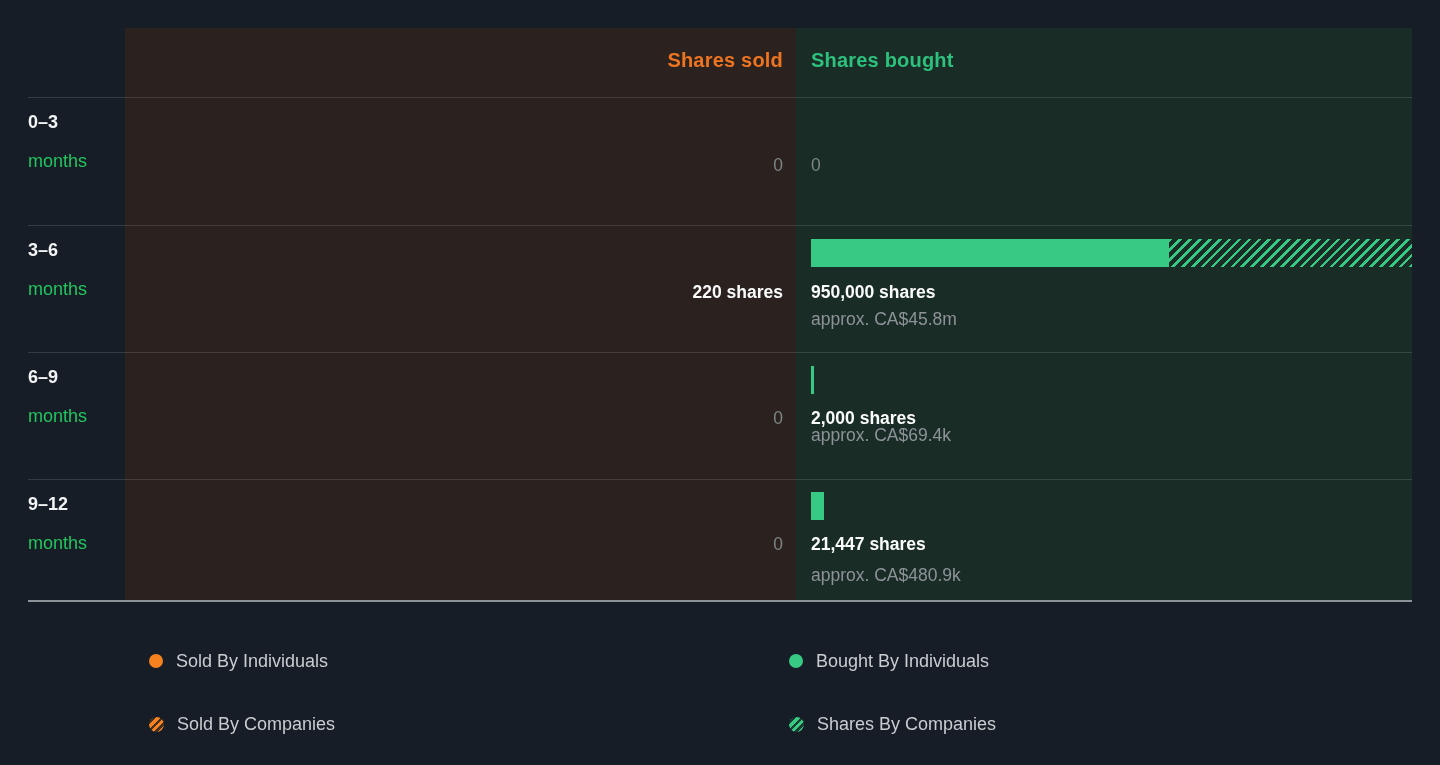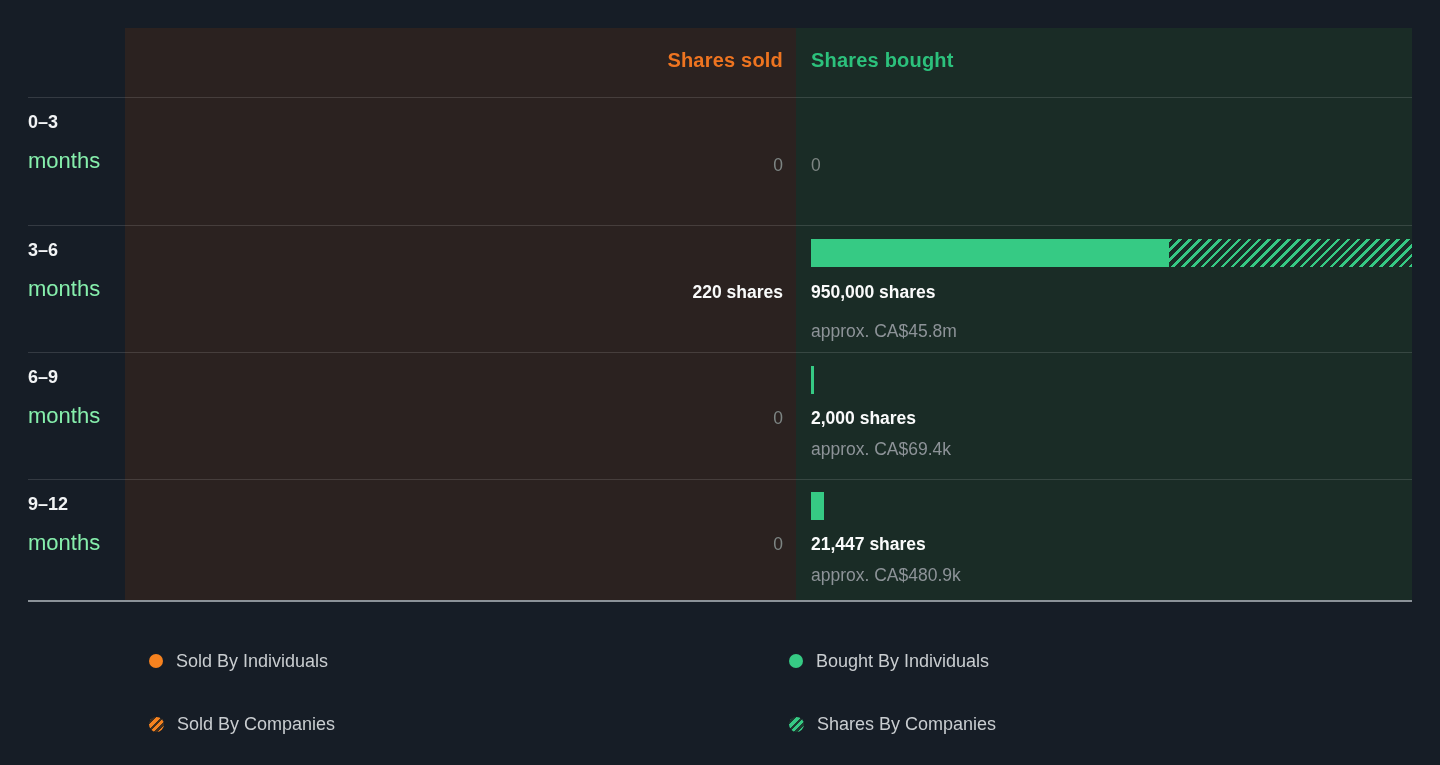--- a/index.html
+++ b/index.html
@@ -11,21 +11,21 @@
   }
   .col{position:absolute;top:28px;height:573px;}
   .col-sold{left:125px;width:671px;background:#2b2220;}
   .col-bought{left:796px;width:616px;background:#1a2c26;}
   .hdr{position:absolute;top:49px;font-size:20px;font-weight:700;letter-spacing:.2px;}
   .hdr-sold{left:125px;width:658px;text-align:right;color:#ee7420;}
   .hdr-bought{left:811px;color:#2cc17c;}
   .hline{position:absolute;left:28px;width:1384px;height:1px;background:rgba(255,255,255,.13);}
   .hline-bottom{position:absolute;left:28px;width:1384px;height:2px;background:#8b9298;}
   .range-label{position:absolute;left:28px;font-size:18px;font-weight:700;color:#f2f4f5;line-height:28px;}
-  .months-label{position:absolute;left:28px;font-size:22px;color:#86efac;line-height:22px;}
+  .months-label{position:absolute;left:28px;font-size:18px;color:#22c55e;line-height:22px;}
   .val{position:absolute;font-size:17.5px;line-height:22px;}
   .val-right{left:125px;width:658px;text-align:right;}
   .val-left{left:811px;}
   .val-shares{color:#fafbfb;font-weight:700;}
   .val-approx{color:#8d9398;}
   .val-zero{color:#7d8583;}
   .bar{position:absolute;height:28px;background:#36ca84;}
   .bar-track{position:absolute;left:811px;width:601px;height:28px;display:flex;}
   .bar-solid{height:28px;background:#36ca84;}
   .bar-hatch{height:28px;flex:1;
@@ -71,26 +71,26 @@
   <div class="val val-right val-zero" style="top:154px">0</div>
   <div class="val val-left val-zero" style="top:154px">0</div>
 
   <div class="val val-right val-shares" style="top:281px">220 shares</div>
 
   <div class="bar-track" style="top:239px">
     <div class="bar-solid" style="width: 358px;"></div>
     <div class="bar-hatch"></div>
   </div>
   <div class="val val-left val-shares" style="top:281px">950,000 shares</div>
-  <div class="val val-left val-approx" style="top:320px">approx. CA$45.8m</div>
+  <div class="val val-left val-approx" style="top:308px">approx. CA$45.8m</div>
 
   <div class="val val-right val-zero" style="top:407px">0</div>
   <div class="bar" style="left: 811px; top: 366px; width: 3px;"></div>
   <div class="val val-left val-shares" style="top:407px">2,000 shares</div>
-  <div class="val val-left val-approx" style="top:438px">approx. CA$69.4k</div>
+  <div class="val val-left val-approx" style="top:424px">approx. CA$69.4k</div>
 
   <div class="val val-right val-zero" style="top:533px">0</div>
   <div class="bar" style="left: 811px; top: 492px; width: 13px;"></div>
   <div class="val val-left val-shares" style="top:533px">21,447 shares</div>
   <div class="val val-left val-approx" style="top:564px">approx. CA$480.9k</div>
 
   <div class="legend-item" style="left:149px;top:652px">
     <span class="dot dot-orange"></span>
     <span class="legend-text">Sold By Individuals</span>
   </div>

